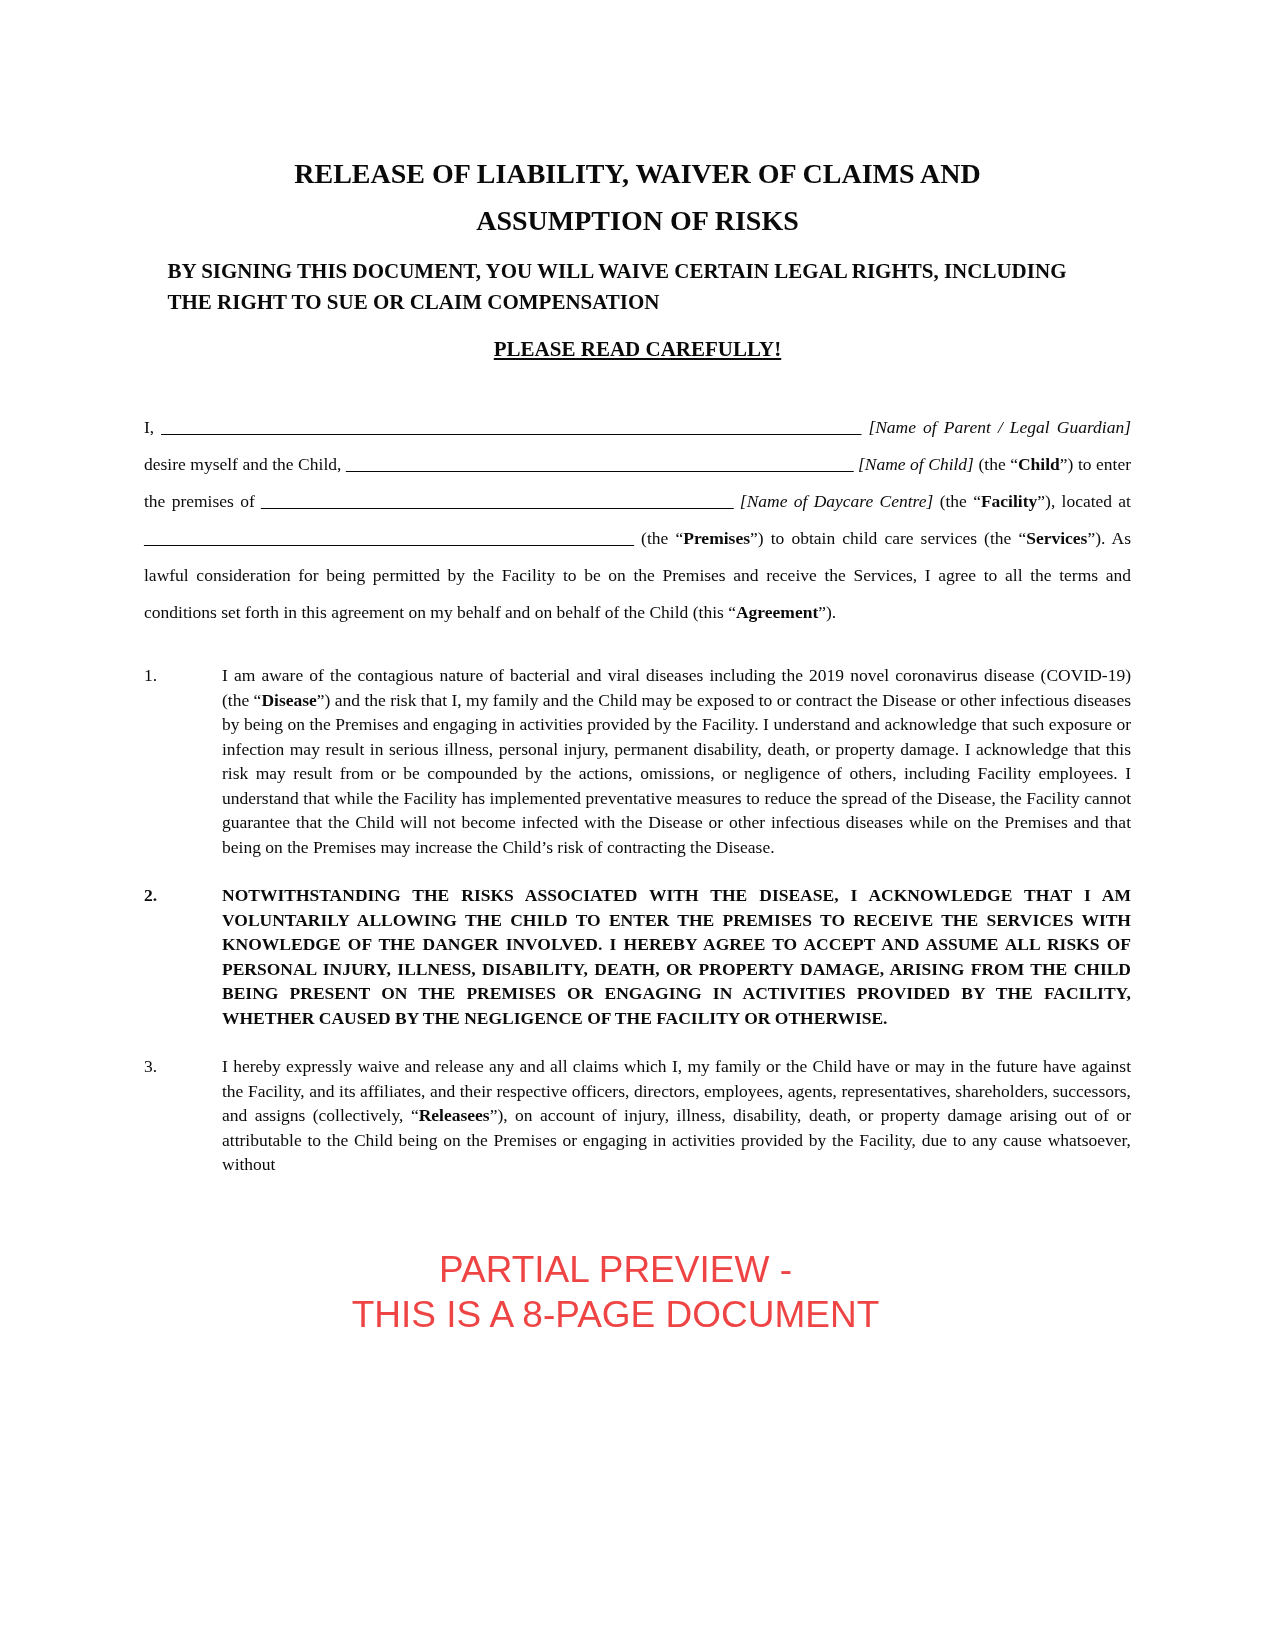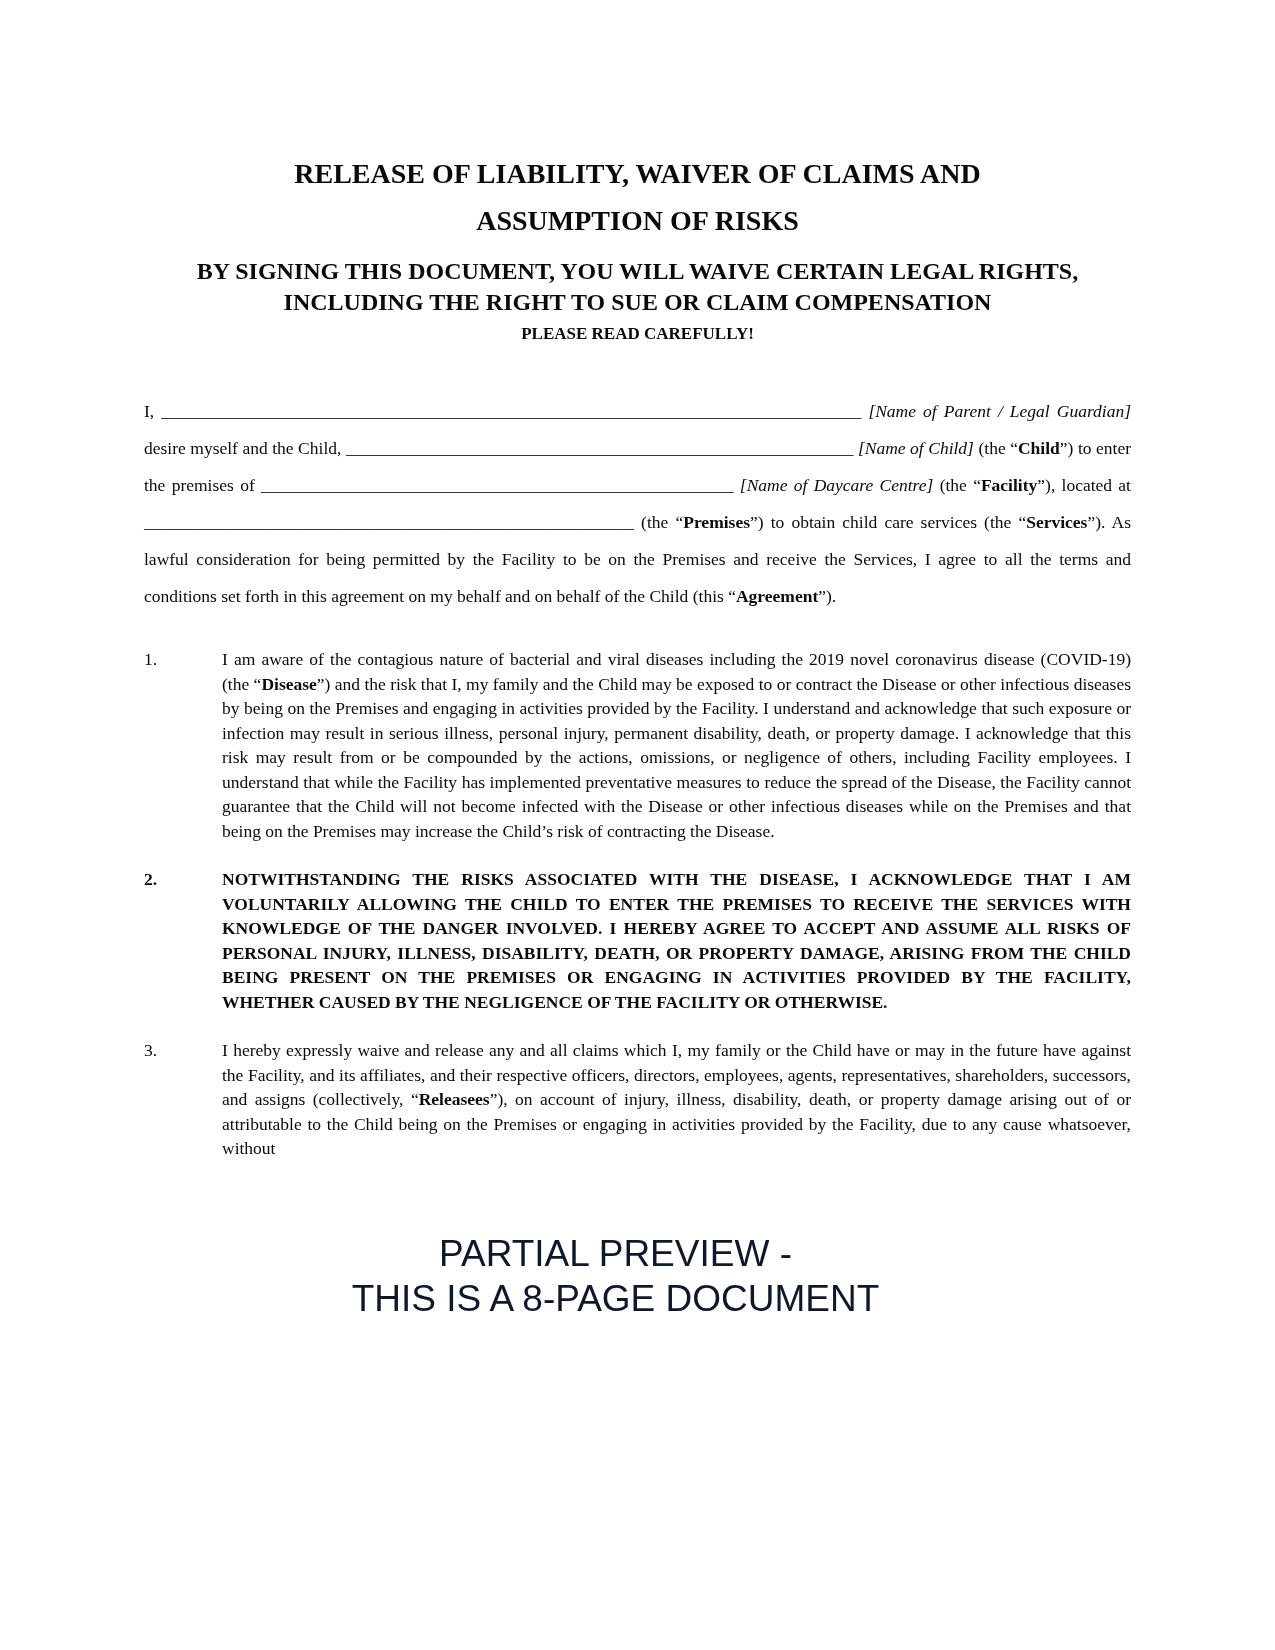--- a/index.html
+++ b/index.html
@@ -25,31 +25,32 @@
     margin: 0 auto;
     max-width: 860px;
     font-size: 28px;
     line-height: 47px;
     font-weight: bold;
     text-align: center;
   }
   .subtitle {
     margin: 12px auto 0 auto;
     max-width: 940px;
-    font-size: 24px;
+    font-size: 21px;
+    line-height: 31px;
+    font-weight: bold;
+    text-align: left;
+  }
+  .read-carefully {
+    margin-top: 16px;
+    font-size: 21px;
     line-height: 31px;
     font-weight: bold;
     text-align: center;
-  }
-  .read-carefully {
-    margin-top: 0;
-    font-size: 17px;
-    line-height: 31px;
-    font-weight: bold;
-    text-align: center;
+    text-decoration: underline;
   }
   .intro {
     margin: 44px 0 0 0;
     font-size: 17.5px;
     line-height: 37px;
     text-align: justify;
   }
   .clauses {
     margin-top: 32px;
   }
@@ -67,20 +68,21 @@
   .clause-num.b { font-weight: bold; }
   .clause-text {
     flex: 1 1 auto;
     text-align: justify;
   }
   .b { font-weight: bold; }
   .i { font-style: italic; margin-top: 24px; }
   .blank {
     letter-spacing: 0;
     white-space: nowrap;
+    text-decoration: underline;
   }
   .preview {
     margin-top: 70px;
     text-align: center;
     transform: translateX(-22px);
     font-family: "Liberation Sans", "DejaVu Sans", sans-serif;
     font-size: 37px;
     line-height: 45px;
     font-weight: normal;
   }
@@ -110,18 +112,18 @@
       <div class="clause-text"><span class="b">NOTWITHSTANDING THE RISKS ASSOCIATED WITH THE DISEASE, I ACKNOWLEDGE THAT I AM VOLUNTARILY ALLOWING THE CHILD TO ENTER THE PREMISES TO RECEIVE THE SERVICES WITH KNOWLEDGE OF THE DANGER INVOLVED. I HEREBY AGREE TO ACCEPT AND ASSUME ALL RISKS OF PERSONAL INJURY, ILLNESS, DISABILITY, DEATH, OR PROPERTY DAMAGE, ARISING FROM THE CHILD BEING PRESENT ON THE PREMISES OR ENGAGING IN ACTIVITIES PROVIDED BY THE FACILITY, WHETHER CAUSED BY THE NEGLIGENCE OF THE FACILITY OR OTHERWISE.</span></div>
     </div>
 
     <div class="clause">
       <div class="clause-num">3.</div>
       <div class="clause-text"><span>I hereby expressly waive and release any and all claims which I, my family or the Child have or may in the future have against the Facility, and its affiliates, and their respective officers, directors, employees, agents, representatives, shareholders, successors, and assigns (collectively, “</span><span class="b">Releasees</span><span>”), on account of injury, illness, disability, death, or property damage arising out of or attributable to the Child being on the Premises or engaging in activities provided by the Facility, due to any cause whatsoever, without</span></div>
     </div>
 
   </div>
 
-  <div class="preview" style="color: #0f172a;">
+  <div class="preview" style="color: #ef4444;">
     <div>PARTIAL PREVIEW -</div>
     <div>THIS IS A 8-PAGE DOCUMENT</div>
   </div>
 
 </div>
 
 </body></html>

